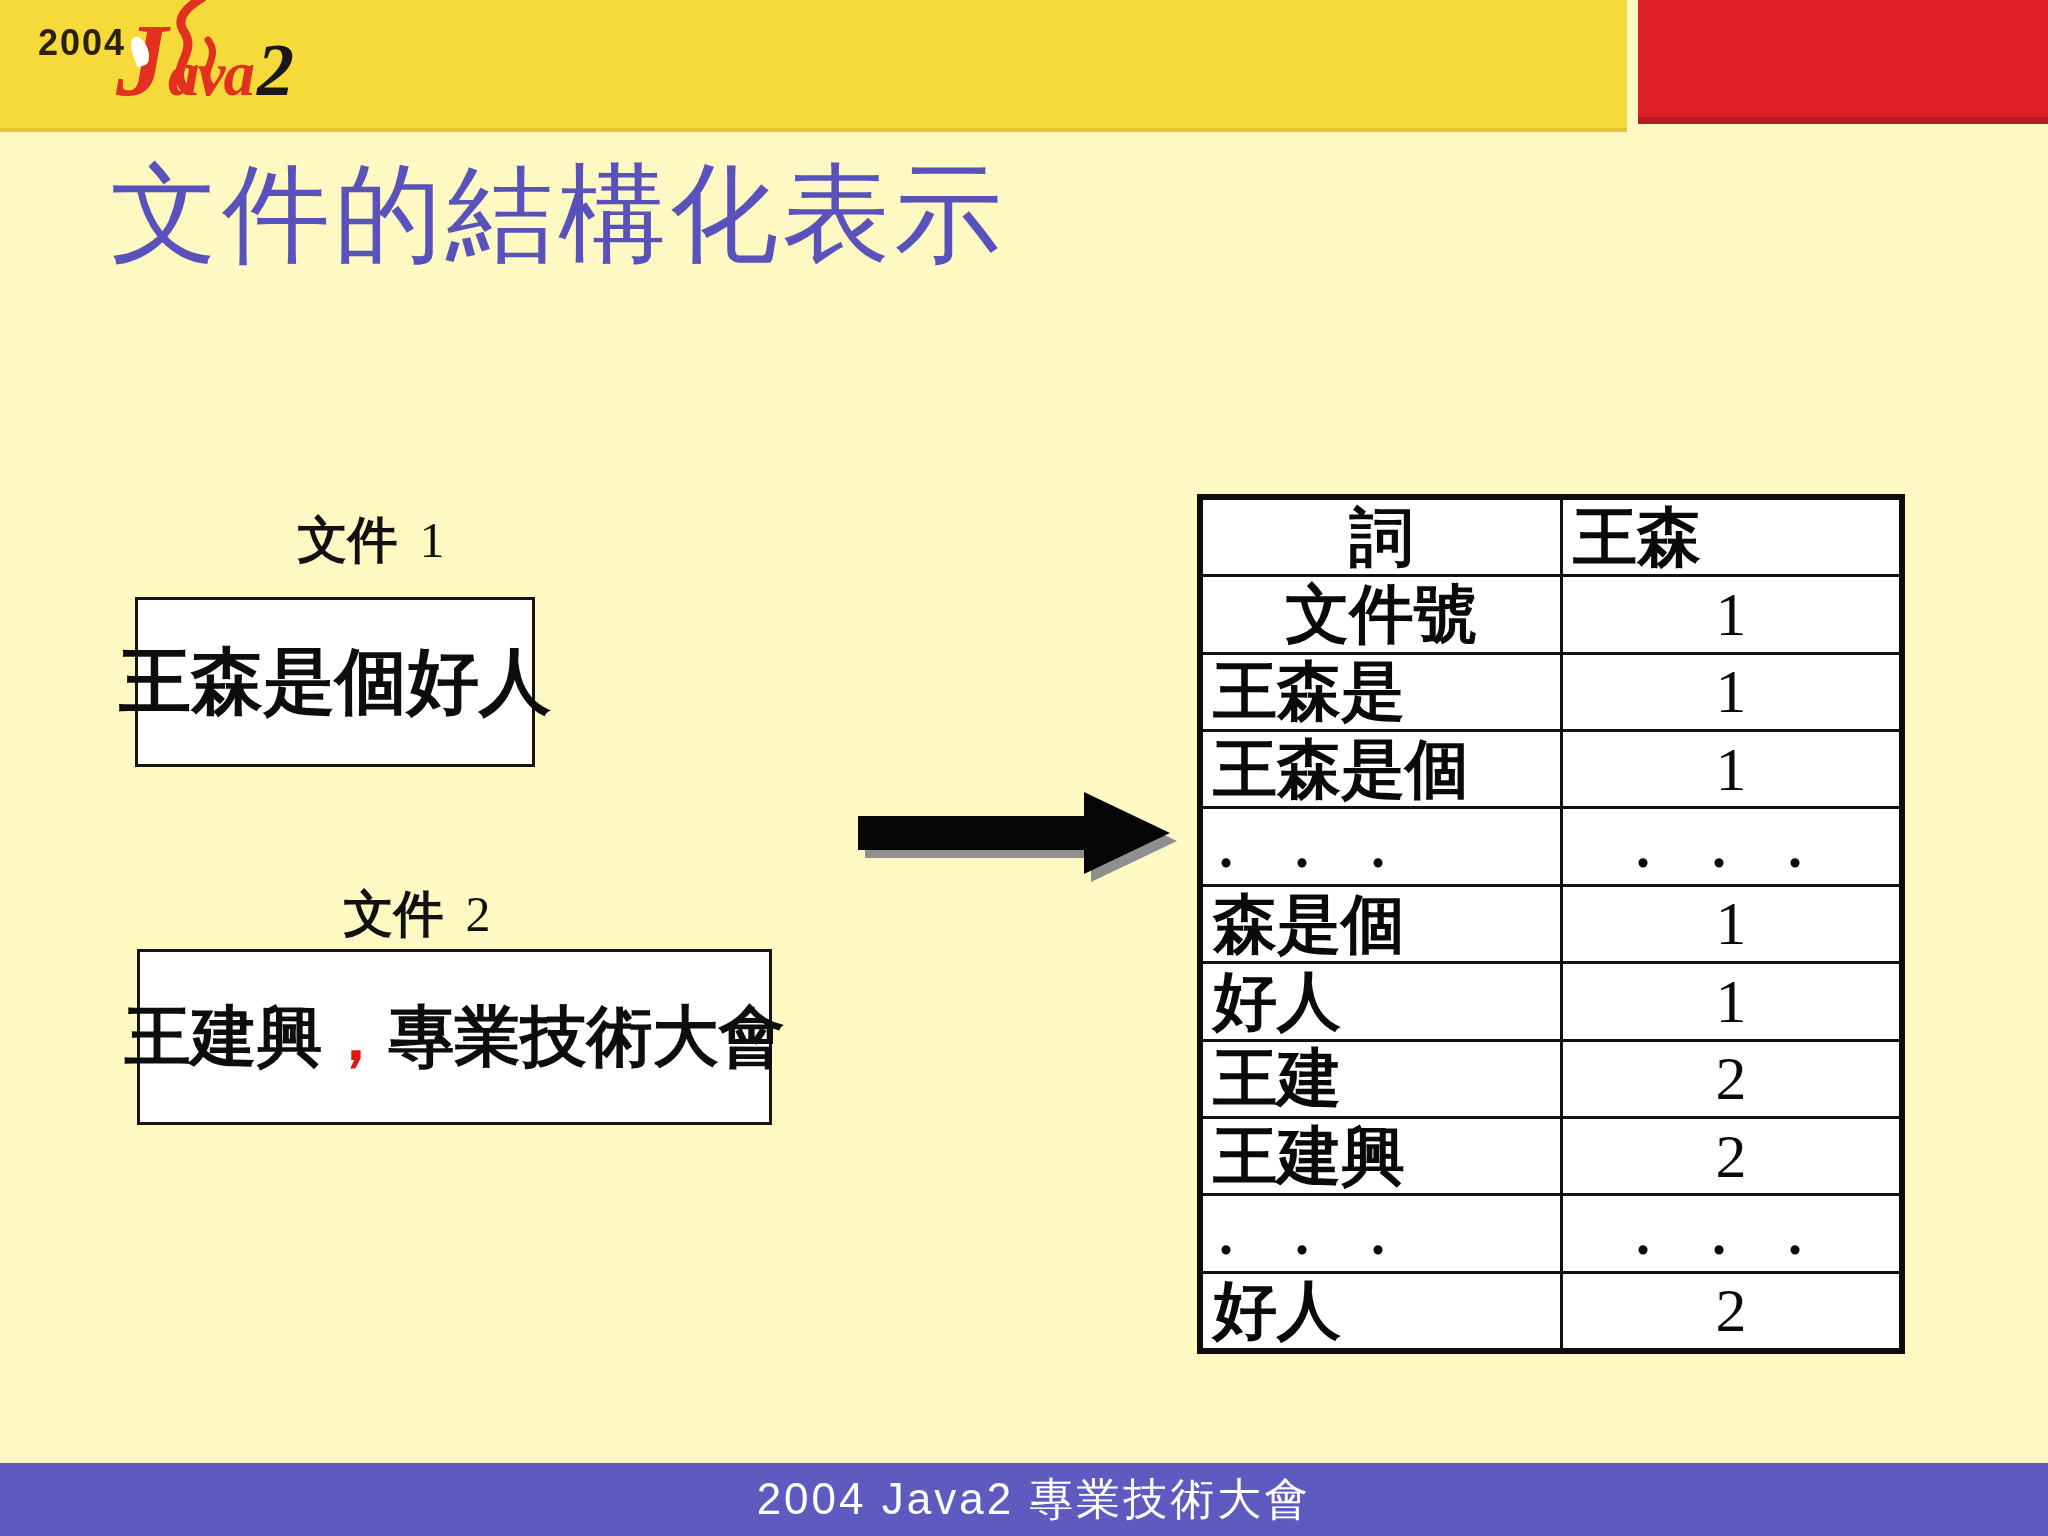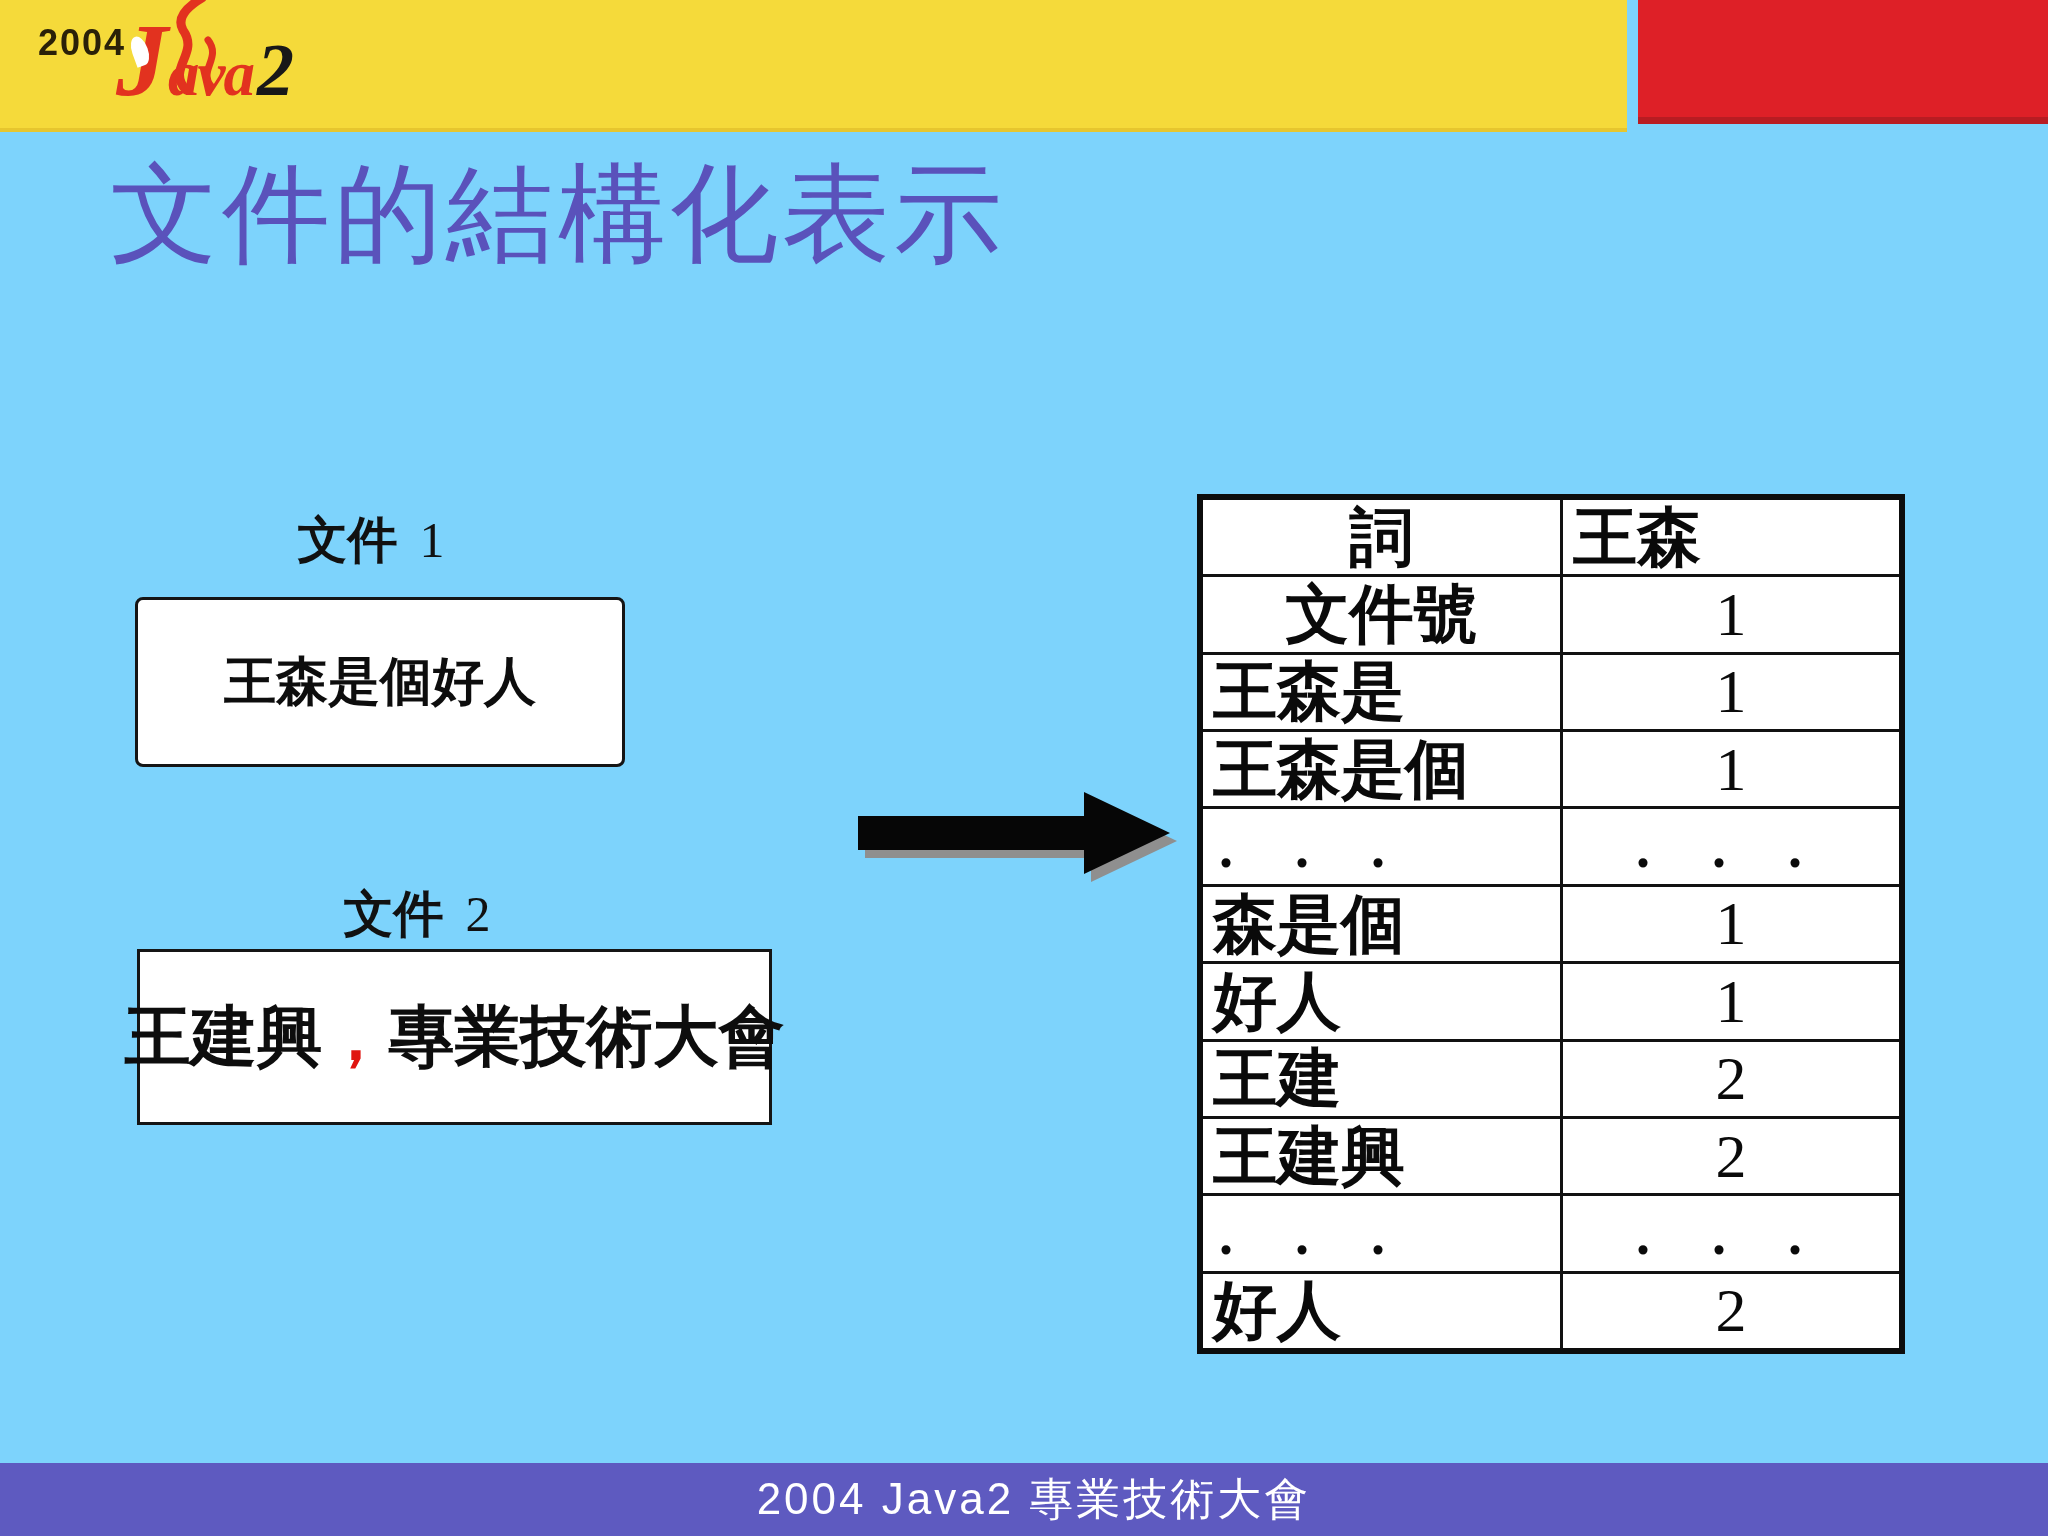--- a/index.html
+++ b/index.html
@@ -11,21 +11,21 @@
     --logo-red:#e2321f;
   }
   *{margin:0;padding:0;box-sizing:border-box;}
   html,body{width:2048px;height:1536px;}
   body{
     font-family:"Liberation Sans","DejaVu Sans",sans-serif;
     background:#ffffff;
     overflow:hidden;
     position:relative;
   }
-  .slide{position:absolute;left:0;top:0;width:2048px;height:1536px;background:#7dd3fc;}
+  .slide{position:absolute;left:0;top:0;width:2048px;height:1536px;background:#fef9c3;}
 
   
   .top-band{
     position:absolute;left:0;top:0;width:1627px;height:132px;
     background:var(--band-yellow,#f5da3a);
     border-bottom:4px solid #e6c62e;
   }
   .red-block{
     position:absolute;left:1638px;top:0;width:410px;height:124px;
     background:var(--corner-red,#de2027);
@@ -64,21 +64,21 @@
   .doc-label .serif-num{
     font-family:"Liberation Serif","DejaVu Serif",serif;font-weight:400;margin-left:22px;
   }
   .doc1-label{left:135px;top:498px;width:472px;height:84px;}
   .doc2-label{left:137px;top:872px;width:560px;height:84px;}
   .doc-box{
     position:absolute;border:3px solid #151515;background:#fff;
     display:flex;align-items:center;justify-content:center;
     font-weight:600;color:#0d0d0d;white-space:nowrap;
   }
-  .doc1-box{left:135px;top:597px;width:490px;height:170px;font-size:52px;border-radius:8px;}
+  .doc1-box{left:135px;top:597px;width:400px;height:170px;font-size:72px;}
   .doc2-box{left:137px;top:949px;width:635px;height:176px;font-size:66px;}
   .red-comma{color:var(--comma-red,#e01510);}
 
   
   .arrow{position:absolute;left:852px;top:776px;}
 
   
   .ngram-table{
     position:absolute;left:1197px;top:494px;width:708px;height:860px;
     background:#111;border:6px solid #0d0d0d;

